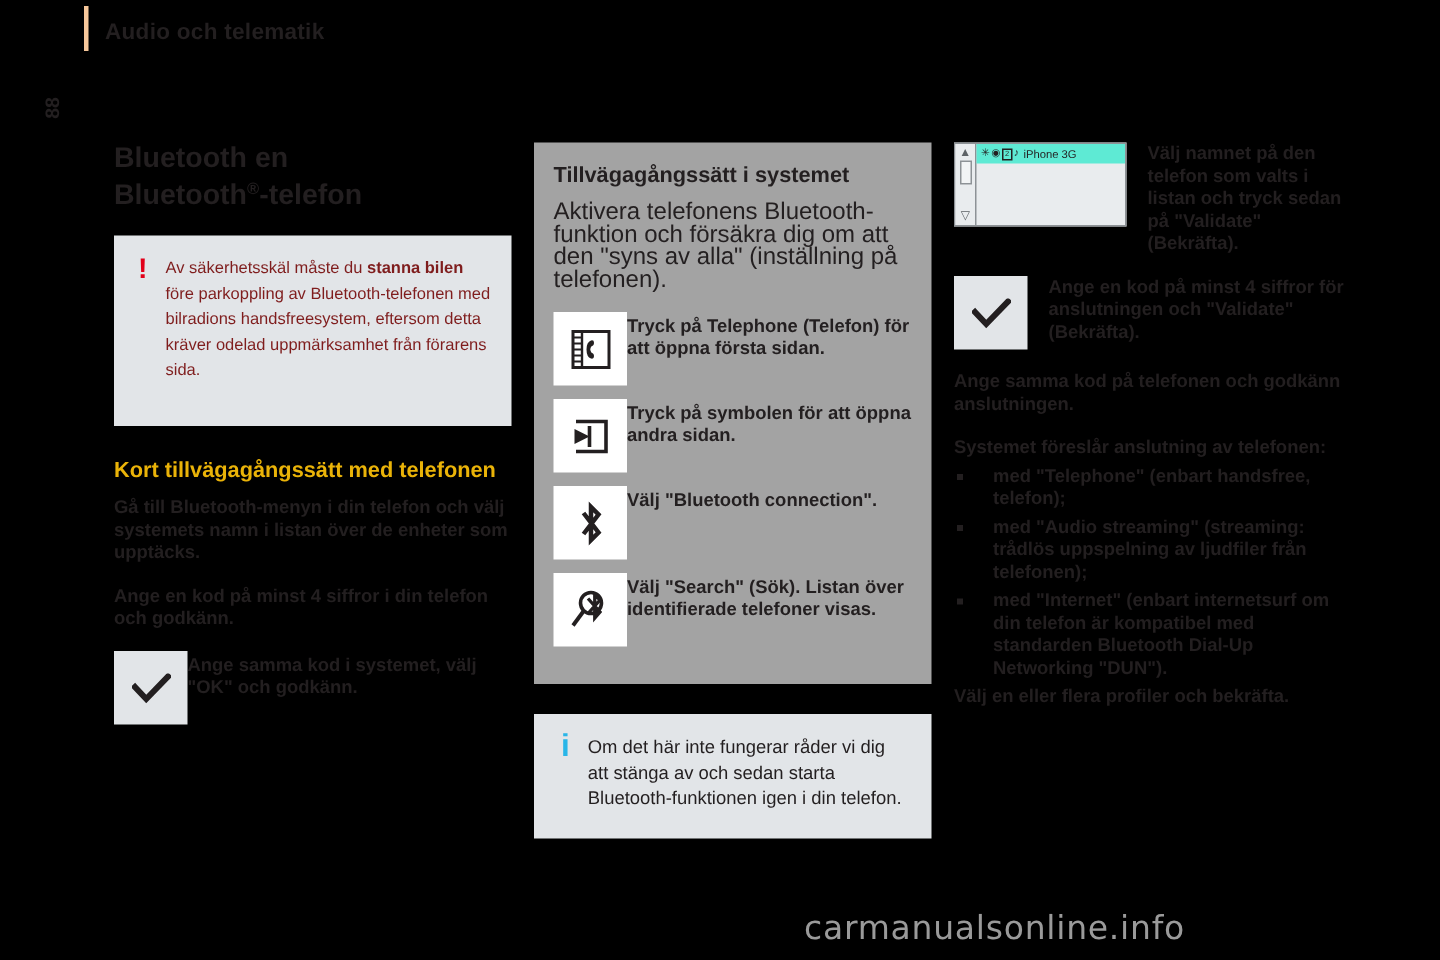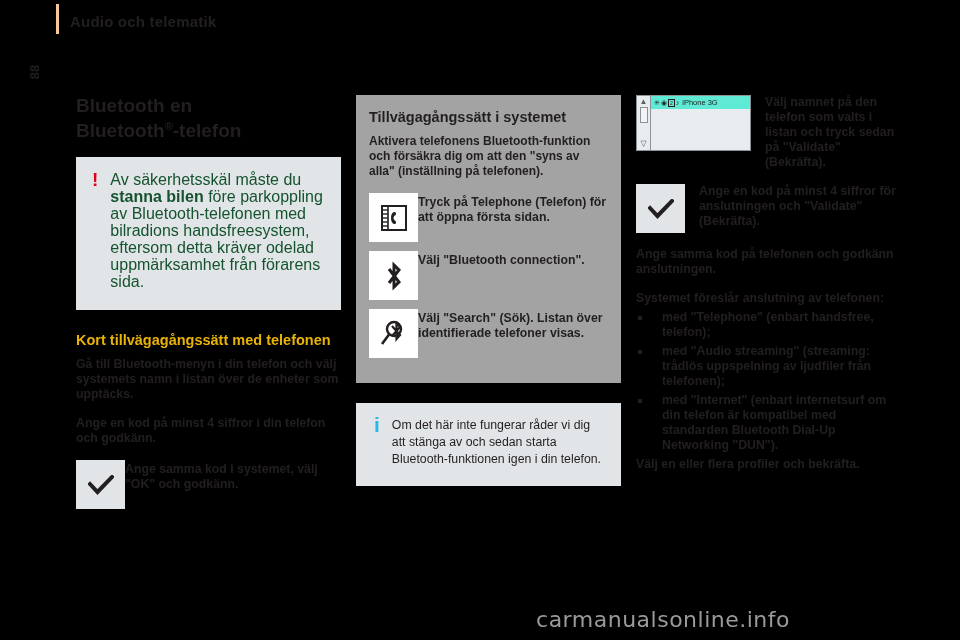--- a/index.html
+++ b/index.html
@@ -73,23 +73,23 @@
   }
   .warn-bang {
     color: #e2001a;
     font-weight: bold;
     font-size: 19px;
     line-height: 17px;
     flex: 0 0 auto;
     padding-left: 2px;
   }
   .warn-text {
-    font-size: 16px;
+    font-size: 11px;
     line-height: 17px;
-    color: #14532d;
+    color: #7f1d1d;
   }
   .warn-text b { font-weight: bold; }
 
   
   .sec-head {
     font-size: 14.5px;
     font-weight: bold;
     color: #eab308;
     line-height: 16px;
     margin: 22px 0 9px 0;
@@ -131,23 +131,23 @@
     padding: 14px 13px 16px 13px;
   }
   .mid-head {
     font-size: 14.5px;
     font-weight: bold;
     color: #231f20;
     margin: 0 0 9px 0;
     line-height: 16px;
   }
   .mid-intro {
-    font-size: 12px;
+    font-size: 16px;
     line-height: 15px;
-    font-weight: bold;
+    font-weight: normal;
     color: #231f20;
     margin: 0 0 14px 0;
   }
   .mid-panel .step-icon { background: #fff; }
 
   
   .info-box {
     background: #e2e5e8;
     padding: 14px 14px 18px 14px;
     display: flex;
@@ -319,20 +319,30 @@
             <line x1="3" y1="11" x2="9" y2="11" stroke="#231f20" stroke-width="1.4"></line>
             <line x1="3" y1="15" x2="9" y2="15" stroke="#231f20" stroke-width="1.4"></line>
             <line x1="3" y1="19" x2="9" y2="19" stroke="#231f20" stroke-width="1.4"></line>
             <line x1="3" y1="23" x2="9" y2="23" stroke="#231f20" stroke-width="1.4"></line>
             <path d="M15 9 q-3 1 -3 6 q0 5 3 6 q2 .5 2 -1.5 q0-2 -1.5-2.2 q-1-1.3 -1-2.3 q0-1 1-2.3 q1.5-.2 1.5-2.2 q0-2 -2-1.5 z" fill="#231f20"></path>
           </svg>
         </div>
         <div class="step-text">Tryck på Telephone (Telefon) för att öppna första sidan.</div>
       </div>
 
+      <div class="step">
+        <div class="step-icon">
+          <svg width="28" height="28" viewBox="0 0 28 28" aria-hidden="true">
+            <path d="M4 4 H24 V24 H4" fill="none" stroke="#231f20" stroke-width="2.4"></path>
+            <path d="M3 9 L13 14 L3 19 Z" fill="#231f20"></path>
+            <line x1="13" y1="7" x2="13" y2="21" stroke="#231f20" stroke-width="2.4"></line>
+          </svg>
+        </div>
+        <div class="step-text">Tryck på symbolen för att öppna andra sidan.</div>
+      </div>
 
       <div class="step">
         <div class="step-icon">
           <svg width="26" height="30" viewBox="0 0 26 30" aria-hidden="true">
             <path d="M8 8 L18 21 L13 26 V4 L18 9 L8 22" fill="none" stroke="#231f20" stroke-width="3" stroke-linejoin="miter"></path>
           </svg>
         </div>
         <div class="step-text">Välj "Bluetooth connection".</div>
       </div>
 

